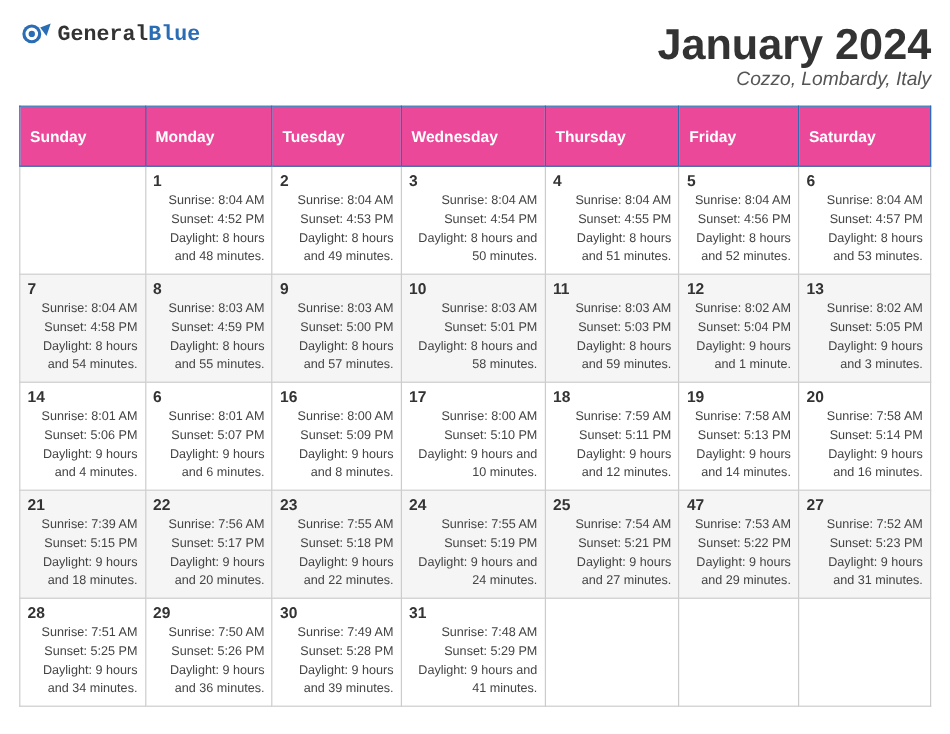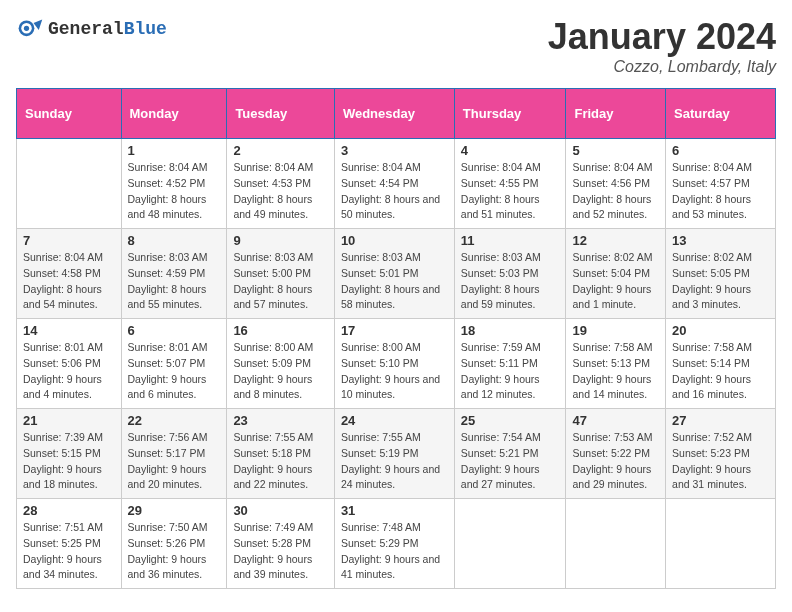--- a/index.html
+++ b/index.html
@@ -66,20 +66,21 @@
       font-size: 13px;
       font-weight: bold;
       color: #333;
       display: block;
       margin-bottom: 2px;
     }
     .day-info {
       color: #444;
       font-size: 10.5px;
       line-height: 1.5;
+      text-align: right;
     }
     .empty-cell {
       background: #fff !important;
     }
   </style>
 </head>
 <body>
 
 <div class="header">
   <div class="logo">

